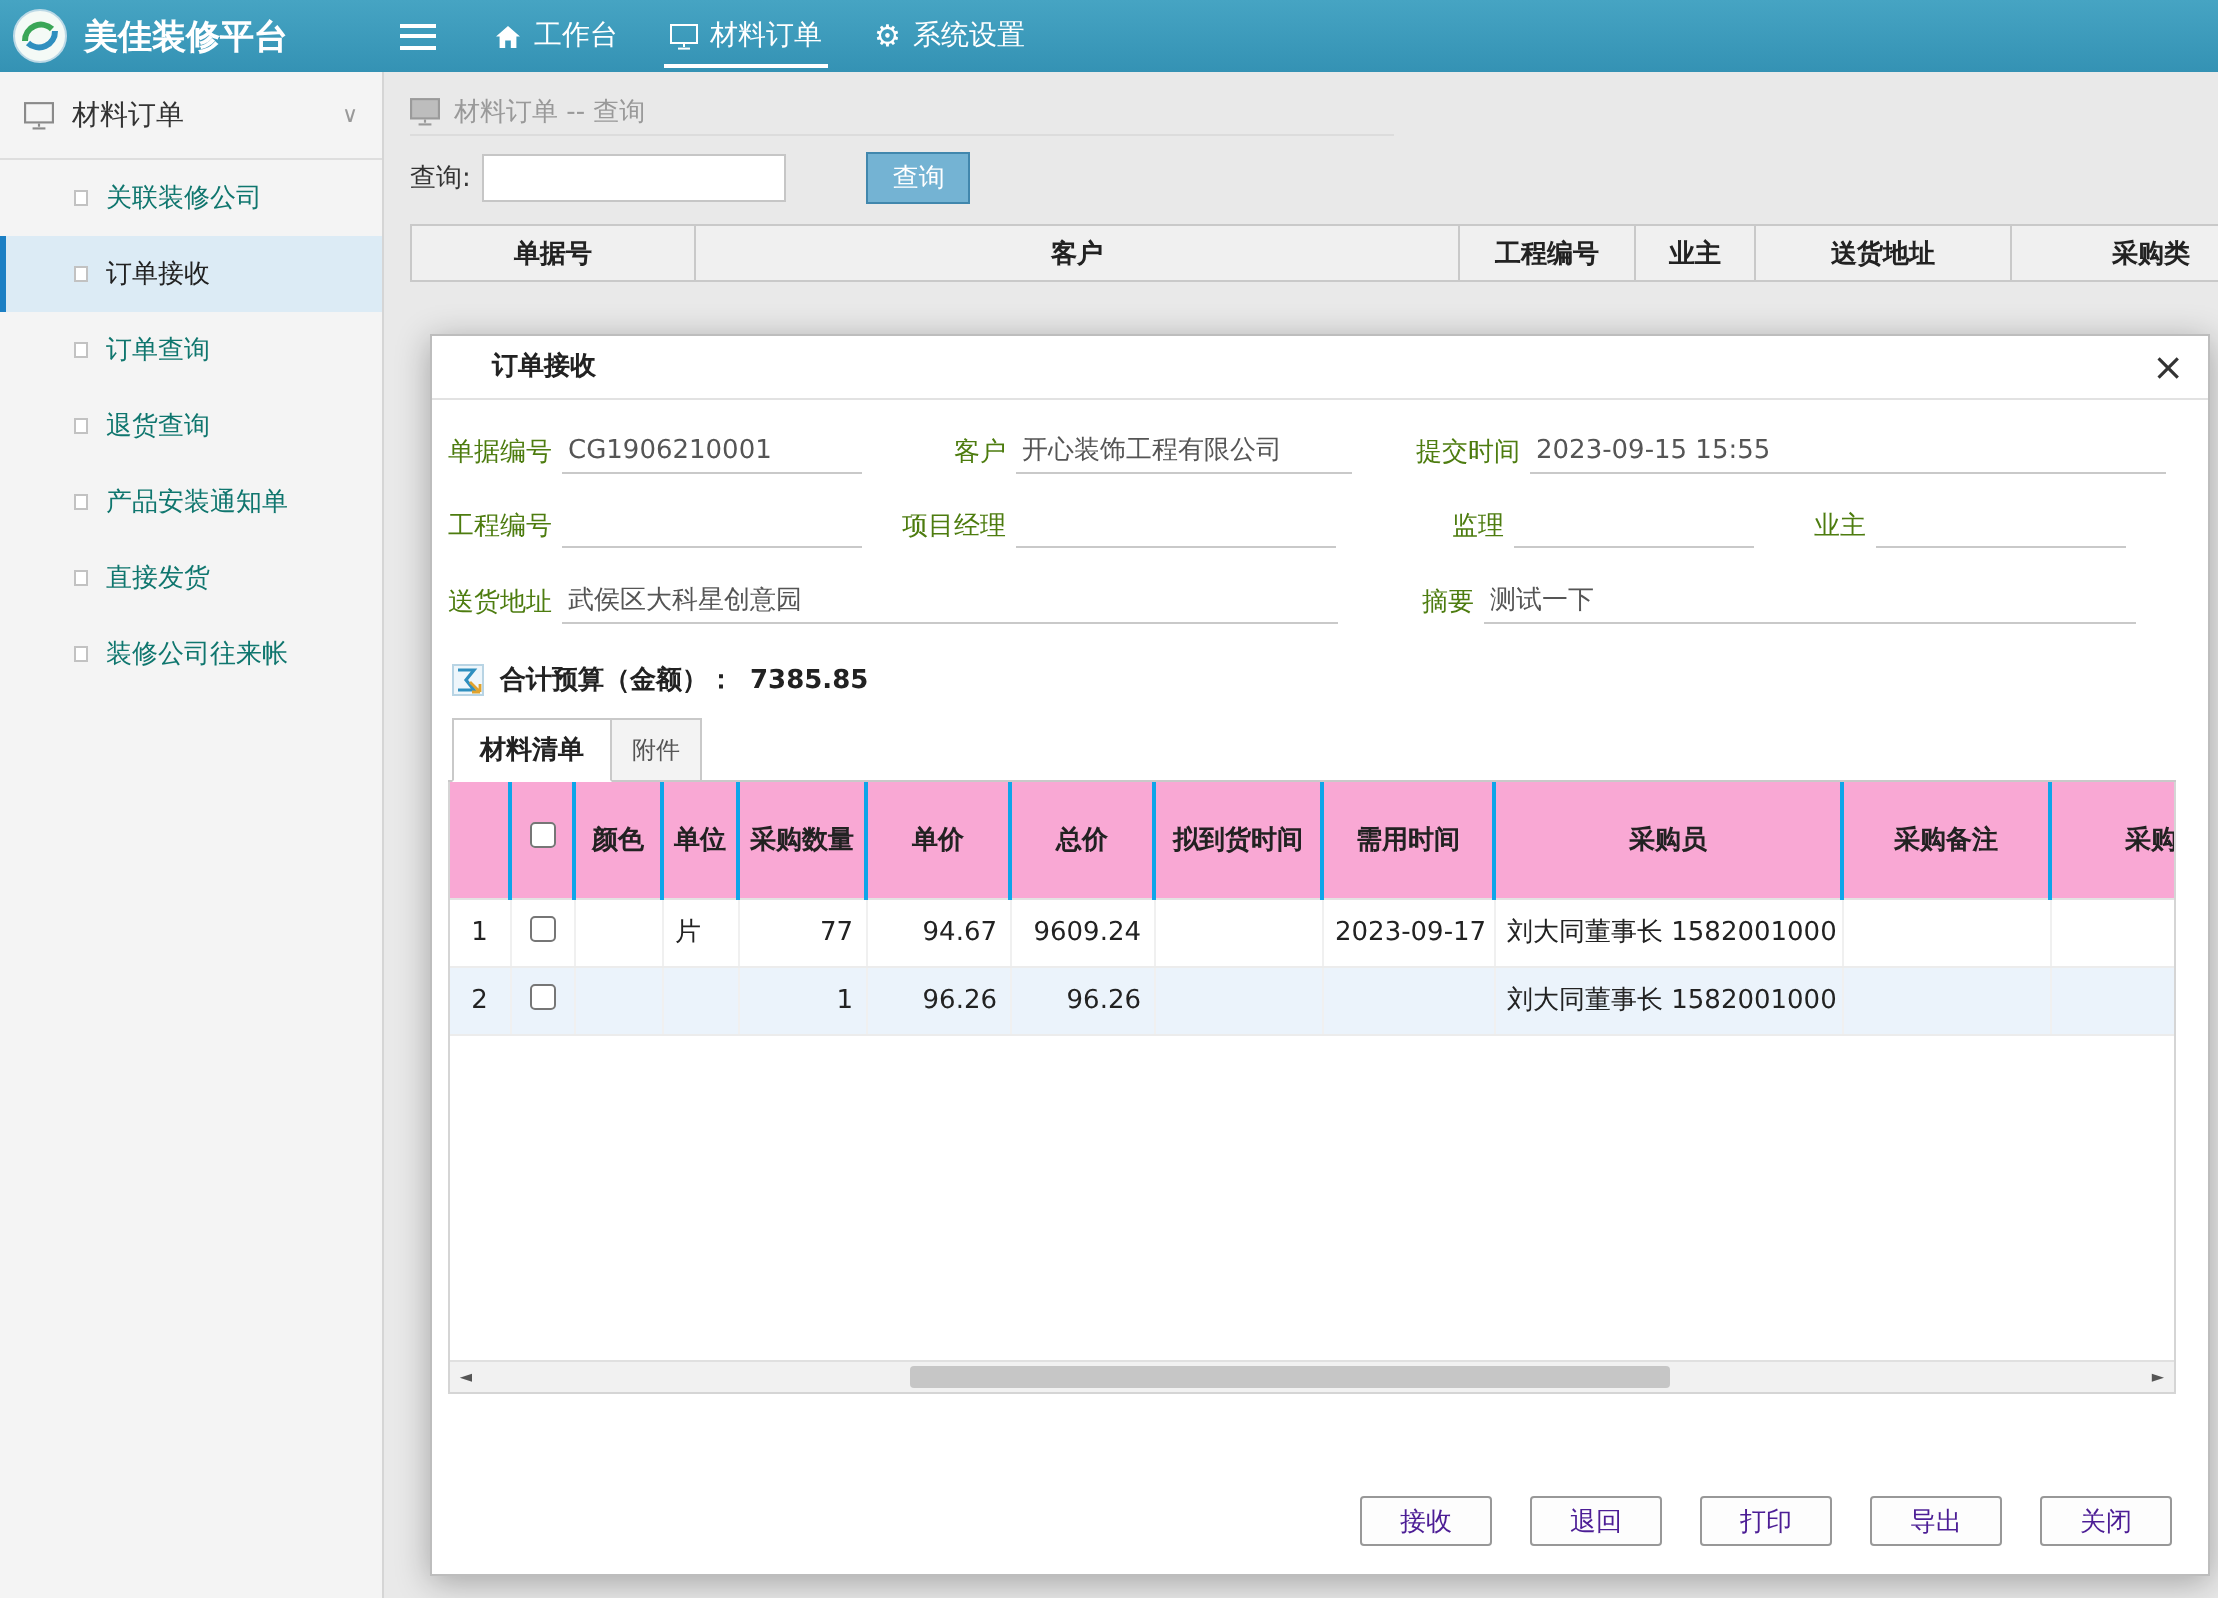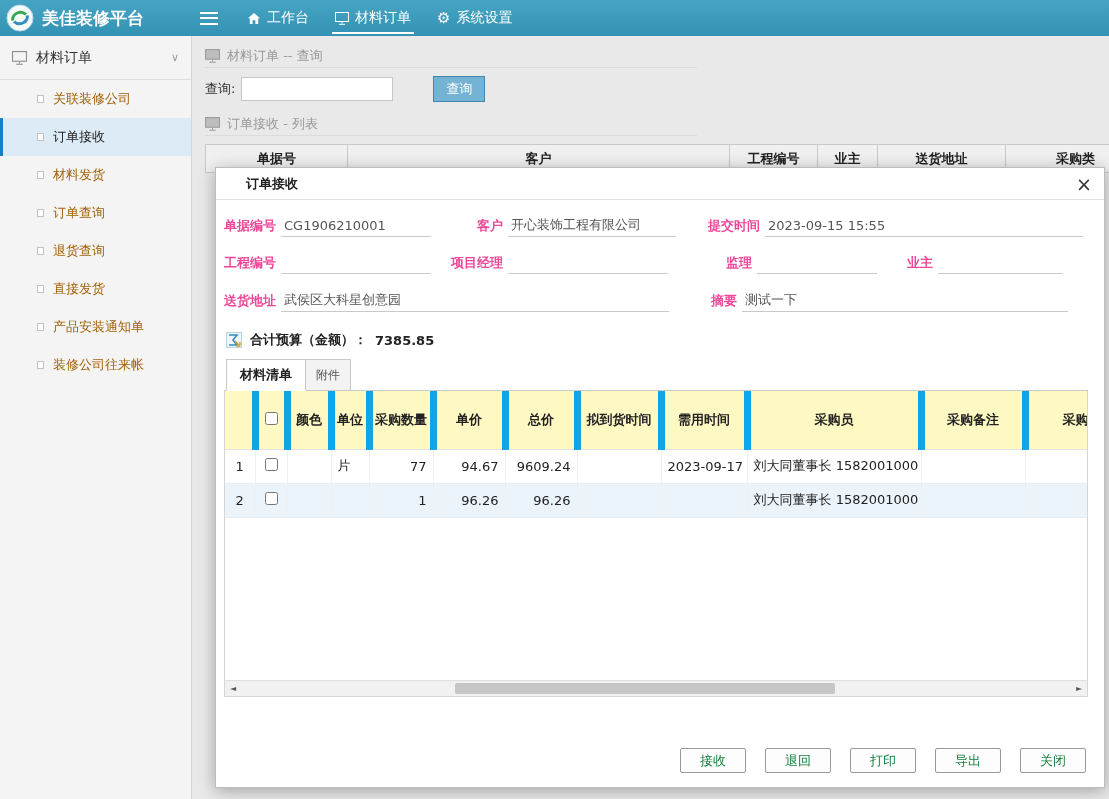--- a/index.html
+++ b/index.html
@@ -16,21 +16,21 @@
   .nav-item { display:flex; align-items:center; gap:6px; height:36px; padding:0 13px; font-size:14px; position:relative; cursor:pointer; white-space:nowrap; }
   .nav-item.active::after { content:""; position:absolute; left:10px; right:10px; bottom:2px; height:2px; background:#fff; }
   .nav-gear { font-size:15px; line-height:1; }
 
   
   .layout { display:flex; height:763px; }
   .sidebar { width:192px; background:#f4f4f4; border-right:1px solid #d5d5d5; flex:0 0 auto; }
   .side-group { height:44px; display:flex; align-items:center; gap:9px; padding:0 12px; border-bottom:1px solid #dedede; color:#333; font-size:14px; cursor:pointer; }
   .side-group .grow { flex:1; }
   .side-chevron { color:#999; font-size:11px; }
-  .side-item { height:38px; display:flex; align-items:center; gap:9px; padding-left:34px; color:#a16207; font-size:13px; cursor:pointer; border-left:3px solid transparent; }
+  .side-item { height:38px; display:flex; align-items:center; gap:9px; padding-left:34px; color:#0f766e; font-size:13px; cursor:pointer; border-left:3px solid transparent; }
   .side-item .mini { width:7px; height:8px; border:1px solid #c2c2c2; background:#fff; flex:0 0 auto; }
   .side-item.active { background:#dcebf5; border-left-color:#1b7fc4; color:#222; }
 
   .main { flex:1; padding:8px 0 0 13px; overflow:hidden; position:relative; }
   .section-title { display:flex; align-items:center; gap:7px; color:#999; height:24px; border-bottom:1px solid #dcdcdc; width:492px; }
   .mon-icon { color:#8a8a8a; display:inline-flex; }
   .mon-icon.white { color:#fff; }
   .query-row { display:flex; align-items:center; margin:8px 0 10px 0; color:#333; }
   .query-label { margin-right:6px; }
   .query-input { width:152px; height:24px; border:1px solid #c6c6c6; background:#fff; padding:0 4px; font-size:13px; }
@@ -40,43 +40,43 @@
   table.outer { border-collapse:collapse; table-layout:fixed; width:940px; }
   table.outer th { background:#f0f0f0; border:1px solid #c9c9c9; height:28px; font-weight:bold; font-size:13px; color:#222; white-space:nowrap; overflow:hidden; }
 
   
   .dialog { position:absolute; left:215px; top:167px; width:890px; height:621px; background:#fff; border:1px solid #bdbdbd; box-shadow:0 3px 16px rgba(0,0,0,.3); z-index:20; display:flex; flex-direction:column; }
   .dlg-title { height:32px; line-height:32px; padding-left:30px; font-weight:bold; font-size:13px; color:#222; border-bottom:1px solid #e2e2e2; position:relative; flex:0 0 auto; }
   .dlg-close { position:absolute; right:12px; top:0; font-size:19px; font-weight:normal; color:#333; cursor:pointer; line-height:32px; }
   .dlg-body { flex:1; padding:16px 16px 0 8px; display:flex; flex-direction:column; overflow:hidden; }
 
   .f-row { display:flex; align-items:flex-end; margin-bottom:17px; }
-  .f-label { color:#ec4899; margin-right:5px; white-space:nowrap; padding-bottom:2px;font-weight:bold; }
+  .f-label { color:#4d7c0f; margin-right:5px; white-space:nowrap; padding-bottom:2px; }
   .f-value { border-bottom:1px solid #c9c9c9; color:#555; min-height:19px; padding:0 3px 2px 3px; white-space:nowrap; overflow:hidden; }
 
   .budget-row { display:flex; align-items:center; gap:8px; margin:2px 0 10px 2px; font-weight:bold; color:#222; }
 
   .tabs { display:flex; padding-left:2px; border-bottom:1px solid #c9c9c9; }
   .tab { padding:6px 13px; border:1px solid #c9c9c9; border-bottom:1px solid #fff; background:#fff; font-weight:bold; font-size:13px; margin-bottom:-1px; cursor:pointer; color:#222; }
   .tab.inactive { background:#f3f3f3; border-bottom:1px solid #c9c9c9; border-left:none; font-weight:normal; font-size:12px; color:#555; padding:7px 10px 5px; cursor:pointer; }
 
   .grid-wrap { border:1px solid #d5d5d5; border-top:none; height:306px; position:relative; overflow:hidden; background:#fff; }
   table.grid { border-collapse:collapse; table-layout:fixed; width:940px; font-size:13px; }
-  table.grid th { background:#fef9c3; border-right:7px solid #0ea5e9; border-bottom:1px solid #e3e3e3; height:58px; font-weight:bold; color:#222; white-space:nowrap; overflow:hidden; }
+  table.grid th { background:#f9a8d4; border-right:2px solid #0ea5e9; border-bottom:1px solid #e3e3e3; height:58px; font-weight:bold; color:#222; white-space:nowrap; overflow:hidden; }
   table.grid td { border-right:1px solid #f0f0f0; border-bottom:1px solid #ececec; height:34px; padding:0 6px; color:#222; white-space:nowrap; overflow:hidden; }
   table.grid tr.alt td { background:#ebf3fb; }
   .ta-c { text-align:center; } .ta-r { text-align:right; }
 
   .hscroll { position:absolute; left:0; right:0; bottom:0; height:16px; background:#f1f1f1; border-top:1px solid #e0e0e0; }
   .hs-arrow { position:absolute; top:0; width:16px; height:15px; color:#555; font-size:8px; line-height:15px; text-align:center; cursor:pointer; }
   .hs-arrow.left { left:0; } .hs-arrow.right { right:0; }
   .hs-thumb { position:absolute; left:230px; top:2px; width:380px; height:11px; background:#c6c6c6; border-radius:2px; cursor:pointer; }
 
   .dlg-footer { flex:0 0 auto; display:flex; justify-content:flex-end; gap:19px; padding:12px 18px 14px; }
-  .dlg-btn { width:66px; height:25px; background:#fdfdfd; border:1px solid #989898; border-radius:2px; font-size:13px; color:#15803d; cursor:pointer; }
+  .dlg-btn { width:66px; height:25px; background:#fdfdfd; border:1px solid #989898; border-radius:2px; font-size:13px; color:#4c1d95; cursor:pointer; }
 
   svg { display:block; }
 </style>
 </head>
 <body>
 
 <div class="navbar">
   <div class="brand">
     <span class="logo">
       <svg width="28" height="28" viewBox="0 0 28 28">
@@ -133,37 +133,33 @@
     <div class="side-item">
       <span class="mini"></span>
       <span>关联装修公司</span>
     </div>
     <div class="side-item active">
       <span class="mini"></span>
       <span>订单接收</span>
     </div>
     <div class="side-item">
       <span class="mini"></span>
-      <span>材料发货</span>
-    </div>
-    <div class="side-item">
-      <span class="mini"></span>
       <span>订单查询</span>
     </div>
     <div class="side-item">
       <span class="mini"></span>
       <span>退货查询</span>
     </div>
     <div class="side-item">
       <span class="mini"></span>
+      <span>产品安装通知单</span>
+    </div>
+    <div class="side-item">
+      <span class="mini"></span>
       <span>直接发货</span>
-    </div>
-    <div class="side-item">
-      <span class="mini"></span>
-      <span>产品安装通知单</span>
     </div>
     <div class="side-item">
       <span class="mini"></span>
       <span>装修公司往来帐</span>
     </div>
   </div>
 
   <div class="main">
     <div class="section-title">
       <span class="mon-icon">
@@ -172,30 +168,20 @@
             <line x1="7" y1="10" x2="7" y2="11.5" stroke="#9a9a9a"></line>
             <line x1="4" y1="12.3" x2="10" y2="12.3" stroke="#9a9a9a"></line>
           </svg>
       </span>
       <span>材料订单 -- 查询</span>
     </div>
     <div class="query-row">
       <span class="query-label">查询:</span>
       <input class="query-input" type="text" style="">
       <button class="query-btn">查询</button>
-    </div>
-    <div class="section-title list-title">
-      <span class="mon-icon">
-        <svg width="15" height="14" viewBox="0 0 14 13">
-            <rect x="0.5" y="0.5" width="13" height="9" fill="#bdbdbd" stroke="#9a9a9a"></rect>
-            <line x1="7" y1="10" x2="7" y2="11.5" stroke="#9a9a9a"></line>
-            <line x1="4" y1="12.3" x2="10" y2="12.3" stroke="#9a9a9a"></line>
-          </svg>
-      </span>
-      <span>订单接收 - 列表</span>
     </div>
     <table class="outer">
       <colgroup>
         <col style="width:142px">
           <col style="width:382px">
           <col style="width:88px">
         <col style="width:60px">
           <col style="width:128px">
           <col style="width:140px">
       </colgroup>

